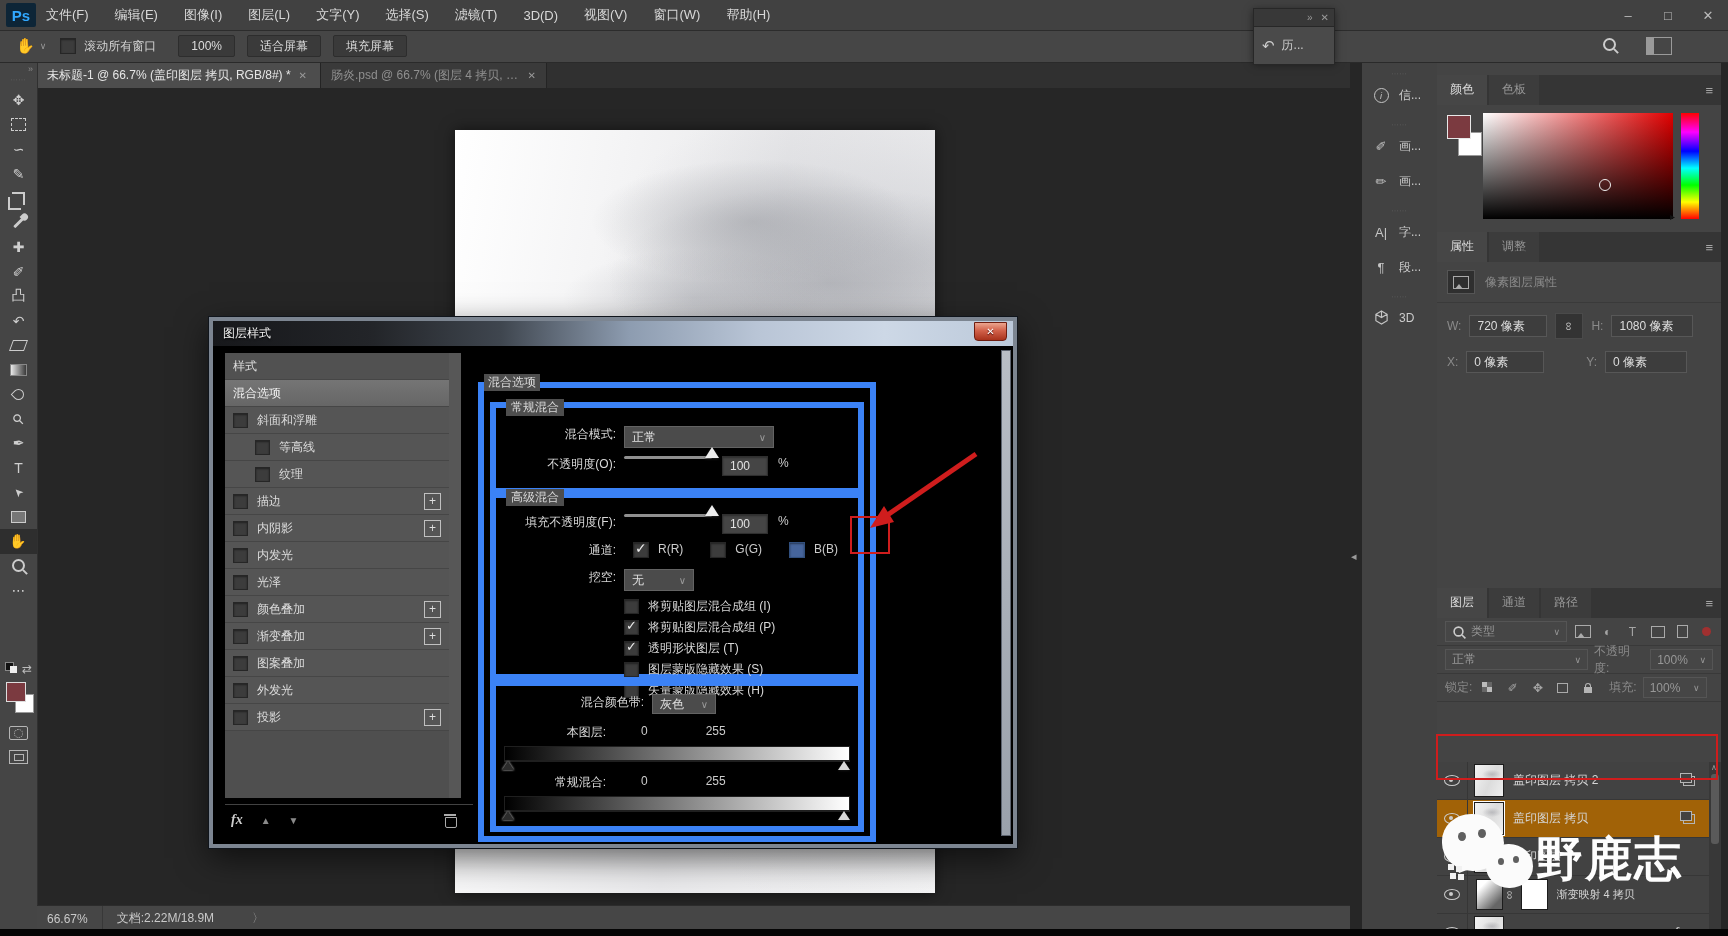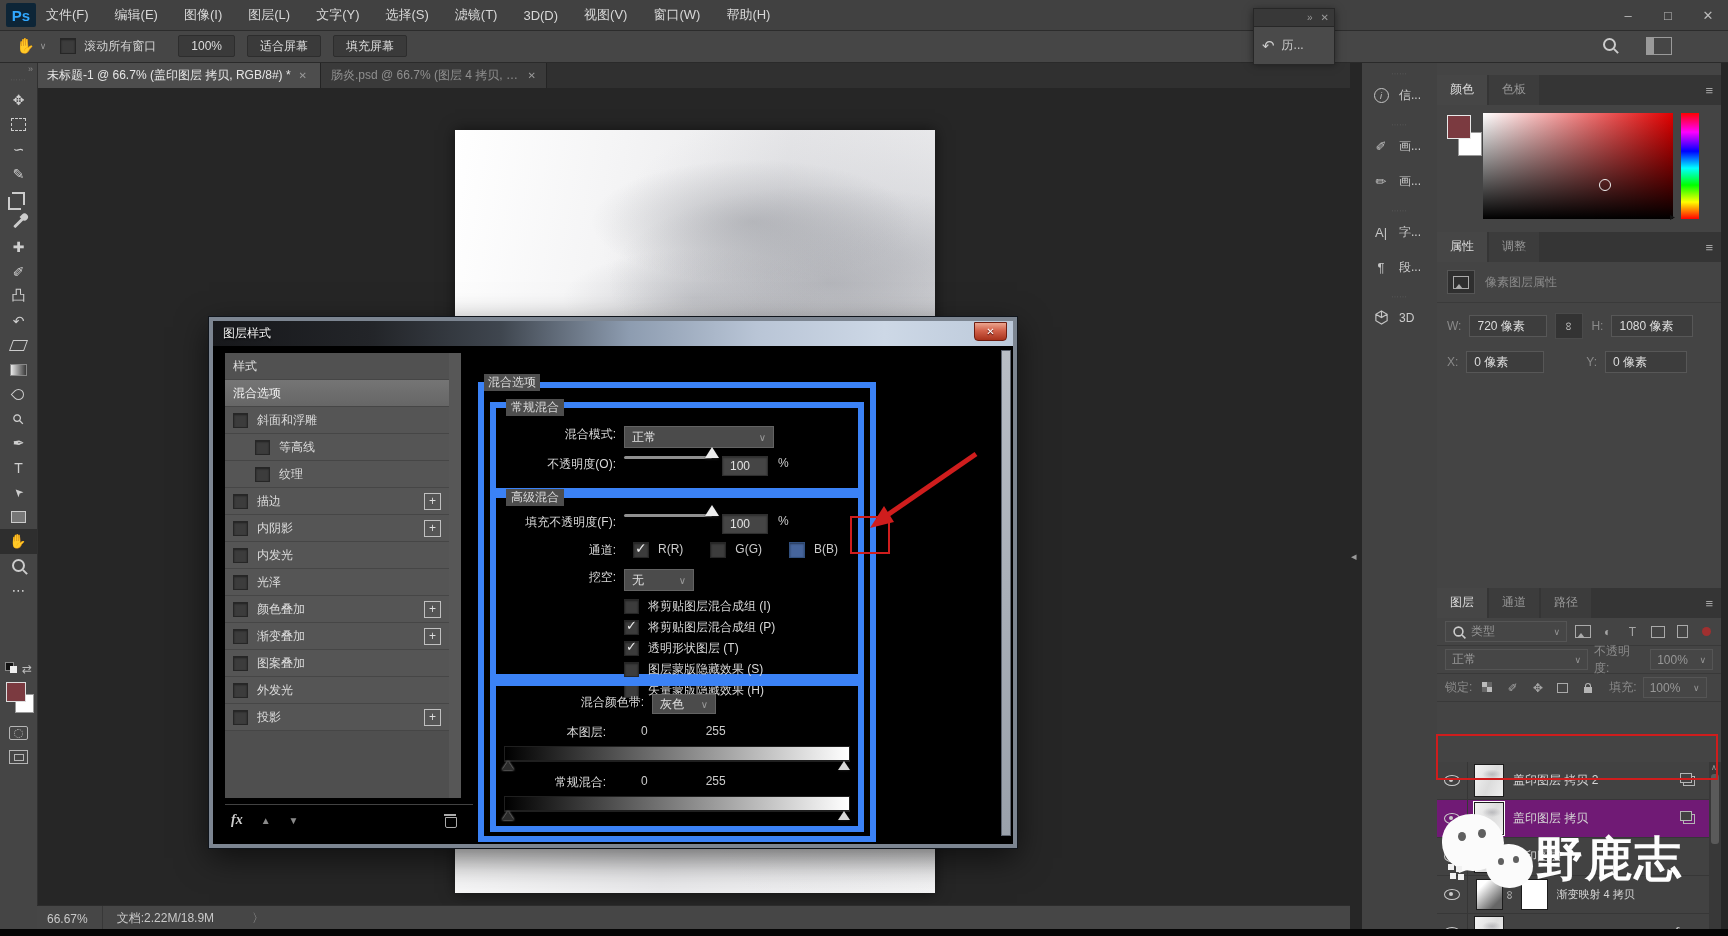--- a/index.html
+++ b/index.html
@@ -101,21 +101,21 @@
   .pxicon{width:26px;height:22px;background:#2f2f2f;border:1px solid #555;display:flex;align-items:center;justify-content:center}
   .dimlbl{color:#8a8a8a}
   .pinput{background:#3d3d3d;border:1px solid #575757;color:#ddd;height:20px;display:flex;align-items:center;padding:0 7px}
   .chainbtn{width:26px;height:24px;background:#333;border:1px solid #4a4a4a;display:flex;align-items:center;justify-content:center;color:#bbb}
   
   #layerspanel{position:absolute;left:0;top:526px;width:284px;height:342px}
   .lrowbar{display:flex;align-items:center;height:27px;padding:0 8px;gap:6px;border-bottom:1px solid #393939;color:#8a8a8a}
   .ldd{background:#464646;border:1px solid #555;height:19px;display:flex;align-items:center;padding:0 6px;color:#979797}
   .fico{width:19px;display:inline-flex;justify-content:center;align-items:center;color:#a5a5a5;font-size:12px}
   .lrow{display:flex;align-items:center;height:37px;border-bottom:1px solid #373737;background:#424242;position:relative;padding-right:14px}
-  .lrow.selected{background:#701a75}
+  .lrow.selected{background:#a16207}
   .eyecol{width:30px;display:flex;justify-content:center;border-right:1px solid #363636;align-self:stretch;align-items:center;flex:none}
   .icon-eye{width:14px;height:9px;border:1px solid #ccc;border-radius:50%;position:relative}
   .icon-eye::after{content:"";position:absolute;left:4px;top:2px;width:4px;height:4px;border-radius:50%;background:#ccc}
   .thumb{width:28px;height:31px;margin-left:6px;border:1px solid #1c1c1c;flex:none;
      background:radial-gradient(ellipse 16px 8px at 60% 30%, rgba(150,150,156,.5), transparent 60%),linear-gradient(115deg,#f4f4f4,#dcdcdc 55%,#efefef)}
   .thumb.selsel{outline:1px solid #fff}
   .lname{margin-left:9px;color:#d5d5d5;white-space:nowrap;overflow:hidden}
   .copy-badge{margin-left:auto;width:10px;height:8px;border:1px solid #b5b5b5;position:relative;flex:none}
   .copy-badge::before{content:"";position:absolute;left:-4px;top:-4px;width:10px;height:8px;border:1px solid #b5b5b5;background:#424242}
   .gthumb{width:25px;height:29px;margin-left:8px;border:1px solid #1c1c1c;background:linear-gradient(135deg,#fff 20%,#666 80%);flex:none}

